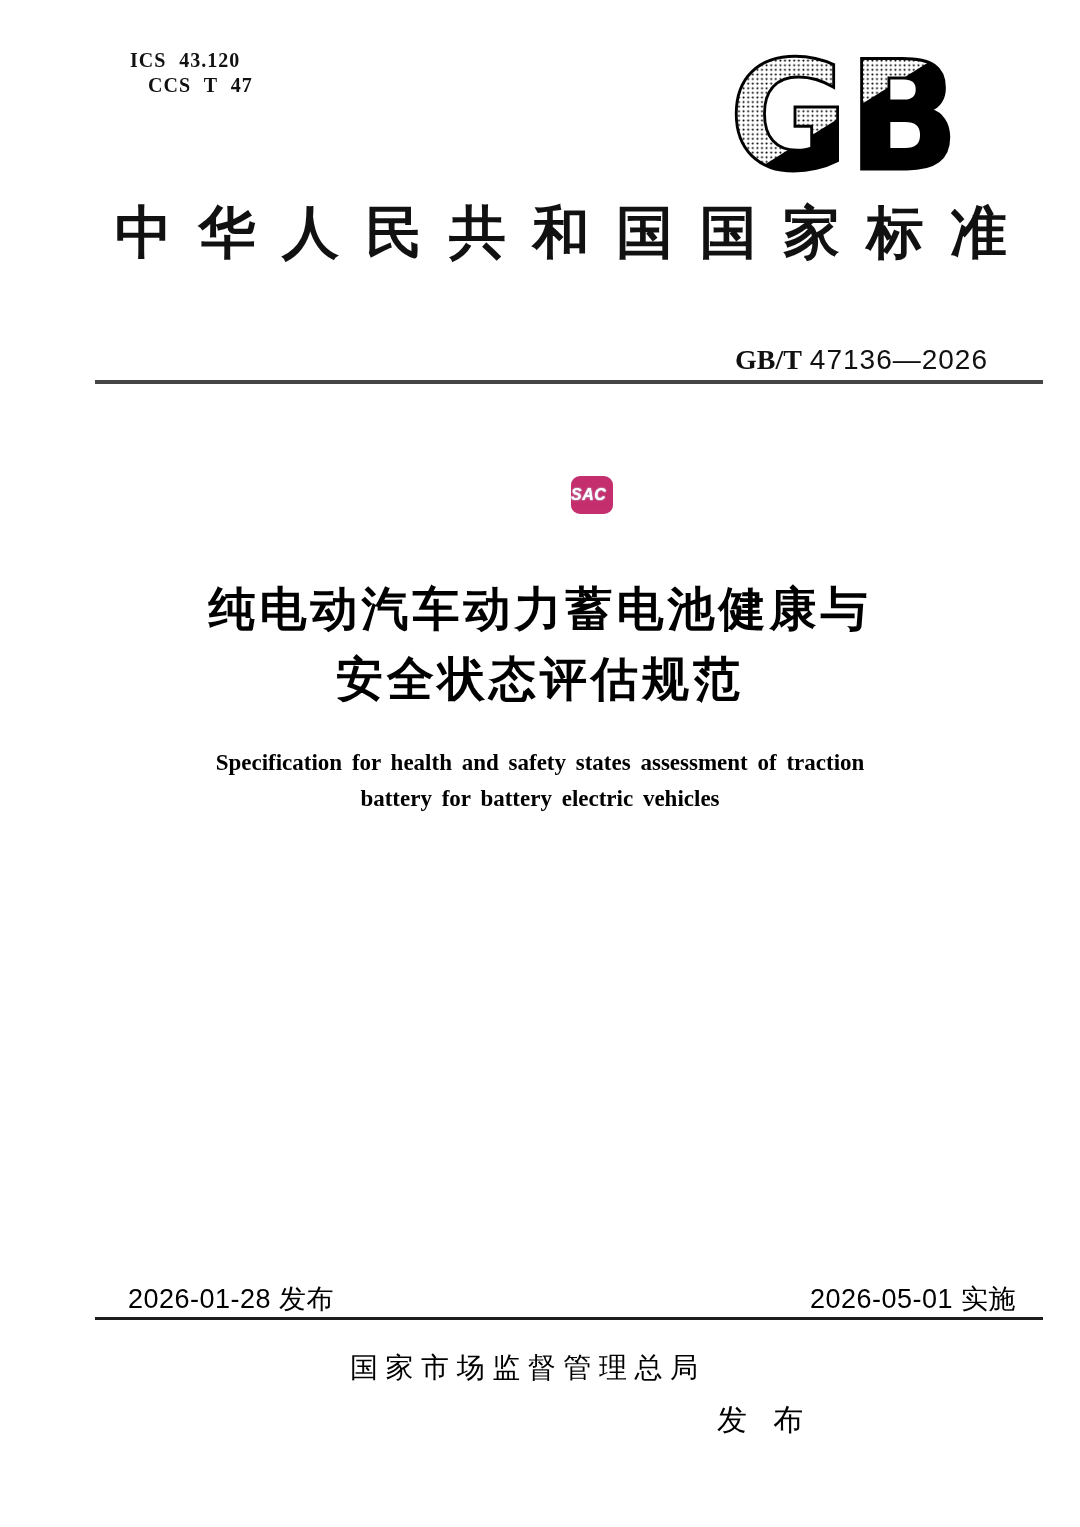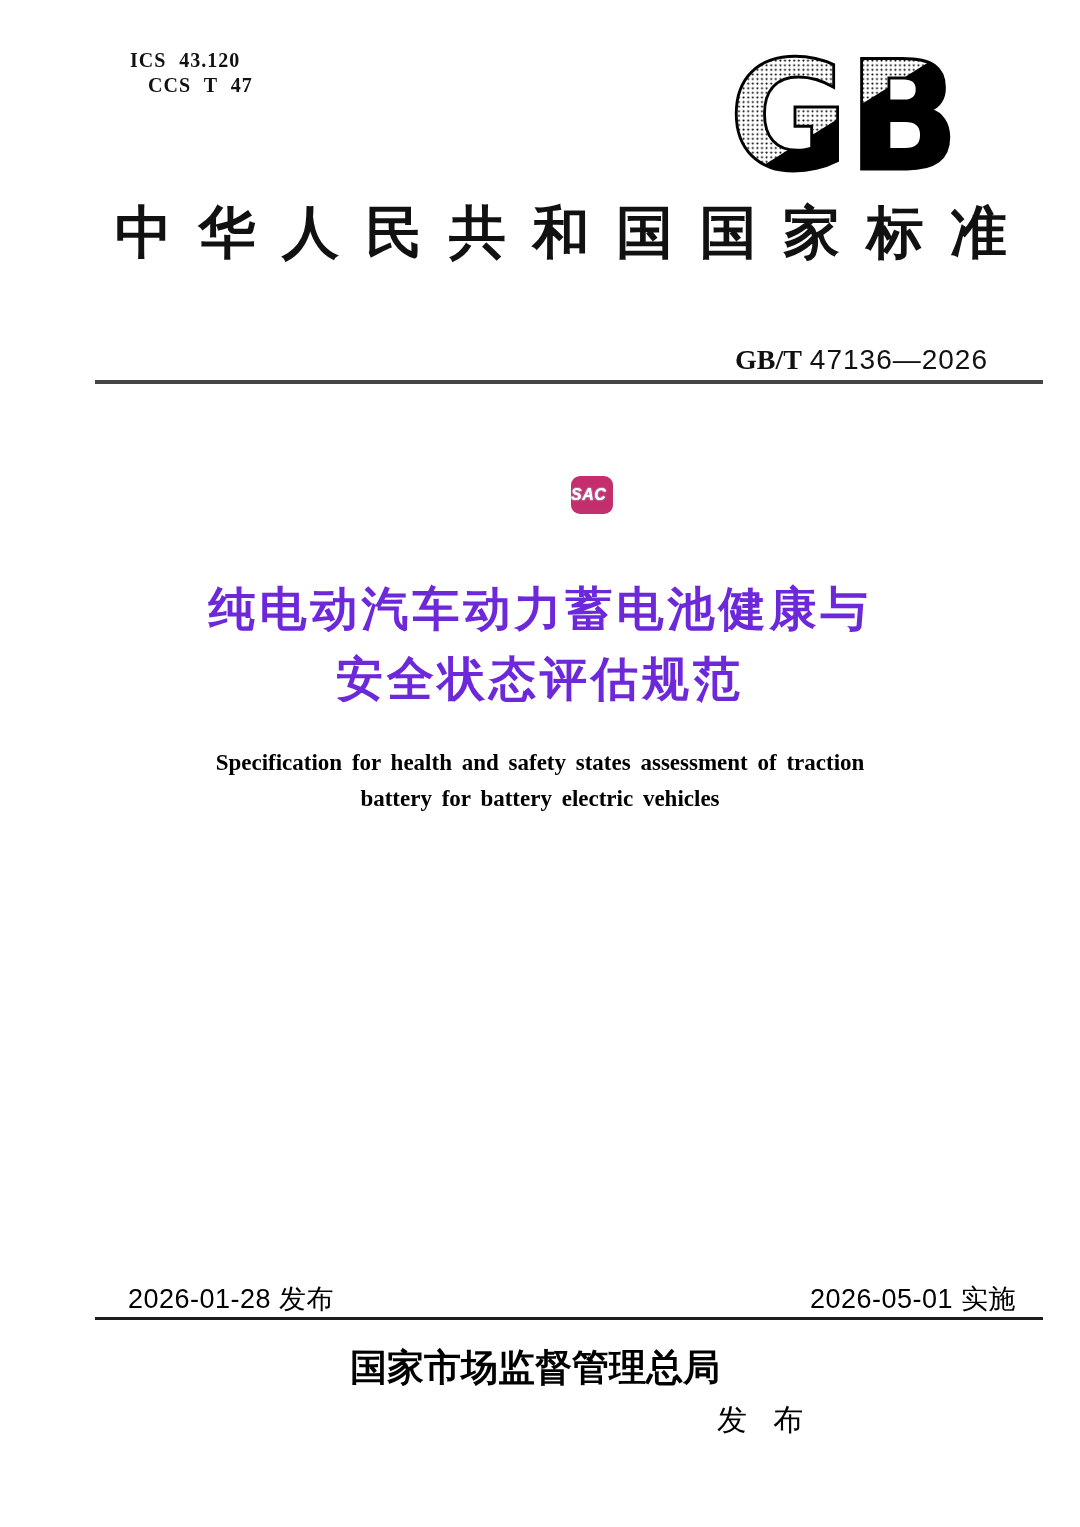--- a/index.html
+++ b/index.html
@@ -80,21 +80,21 @@
   }
   
   .main-title{
     left:0;width:1080px;
     font-family:"Liberation Sans", sans-serif;
     font-weight:bold;
     font-size:47px;
     letter-spacing:4px;
     text-align:center;
     white-space:nowrap;
-    color:#6d28d9;
+    color:#000000;
   }
   #title-zh-1{top:578px;}
   #title-zh-2{top:648px;}
   
   .en-title{
     left:0;width:1080px;
     font-family:"Liberation Serif", serif;
     font-weight:bold;
     font-size:23px;
     word-spacing:4px;
@@ -112,22 +112,22 @@
     letter-spacing:0.5px;
     white-space:pre;
     color:#000;
   }
   #issue-date{left:128px;}
   #impl-date{right:72px;}
   
   .issuer-line{
     left:350px;width:348px;
     font-family:"Liberation Serif", serif;
-    font-weight:bold;
-    font-size:37px;
+    font-weight:normal;
+    font-size:28px;
     line-height:34px;
     text-align:justify;
     text-align-last:justify;
     white-space:nowrap;
     color:#000;
   }
   #issuer-1{top:1351px;}
   #issuer-2{top:1385px;}
   .publish-label{
     left:717px;top:1372px;

